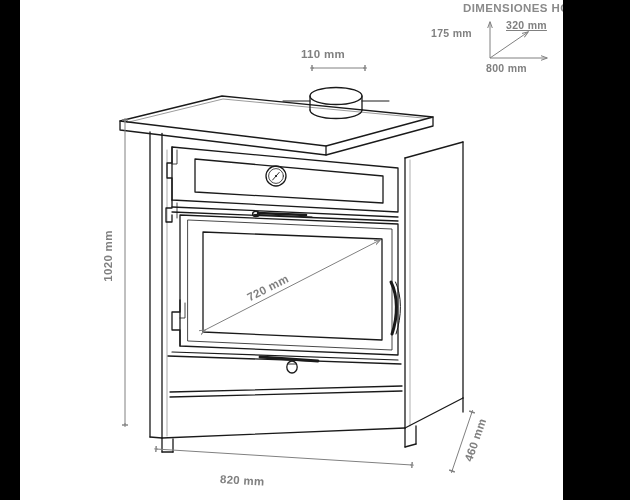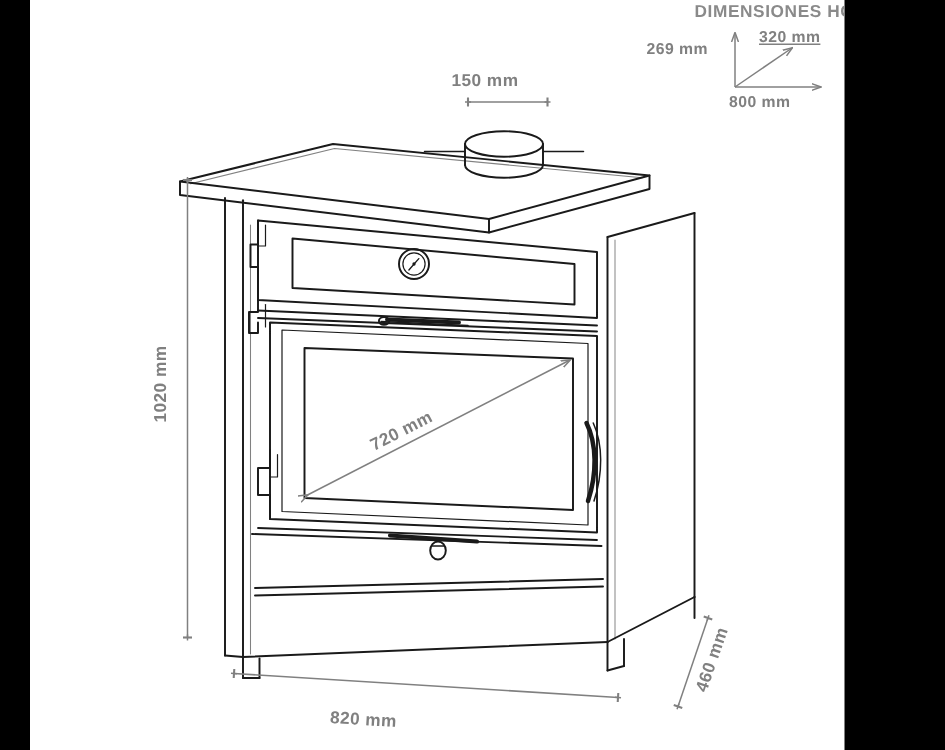--- a/index.html
+++ b/index.html
@@ -192,27 +192,27 @@
     <svg class="layer" viewBox="0 0 543 500">
       <g stroke="#808080" stroke-width="1" fill="none">
         <path d="M470,58 L470,22" marker-end="url(#arrowS)"></path>
         <path d="M470,58 L527,58" marker-end="url(#arrowS)"></path>
         <path d="M470,58 L508,32" marker-end="url(#arrowS)"></path>
       </g>
     </svg>
 
     <div class="title" style="left:443px; top:2px;">DIMENSIONES HORNO</div>
 
-    <div class="dimtext small" style="left:411px; top:27px;">269 mm</div>
+    <div class="dimtext small" style="left:411px; top:27px;">175 mm</div>
 
     <div class="dimtext small" style="left:486px; top:19px;text-decoration:underline;">320 mm</div>
 
     <div class="dimtext small" style="left:466px; top:62px;">800 mm</div>
 
-    <div class="dimtext" style="left:281px; top:48px;">150 mm</div>
+    <div class="dimtext" style="left:281px; top:48px;">110 mm</div>
 
     <div class="dimtext" style="left:62px; top:250px; transform:rotate(-90deg); transform-origin:center center;">1020 mm</div>
 
     <div class="dimtext" style="left:228px; top:292px; transform:rotate(-27deg); transform-origin:left center;">720 mm</div>
 
     <div class="dimtext" style="left:200px; top:473px; transform:rotate(3.5deg); transform-origin:left center;">820 mm</div>
 
     <div class="dimtext" style="left:448px; top:455px; transform:rotate(-71deg); transform-origin:left center;">460 mm</div>
 
   </div>

